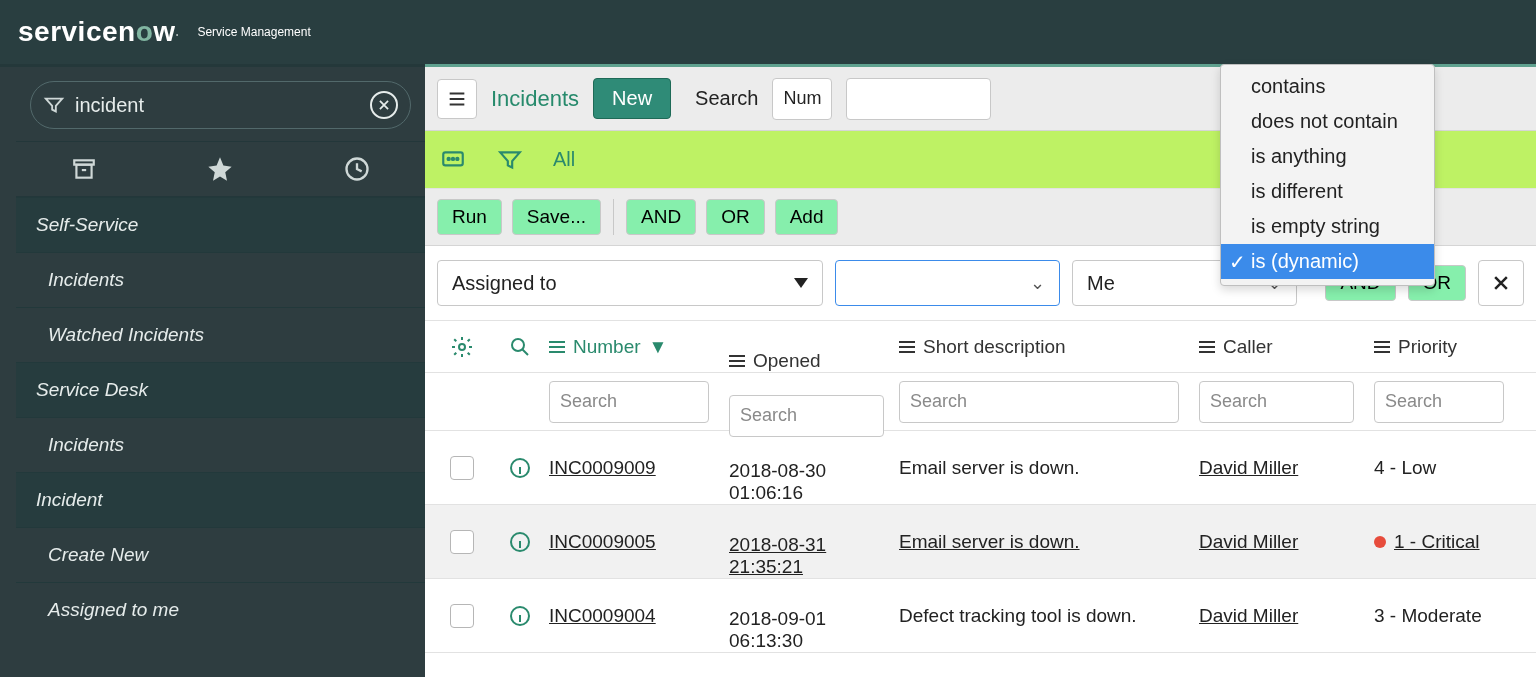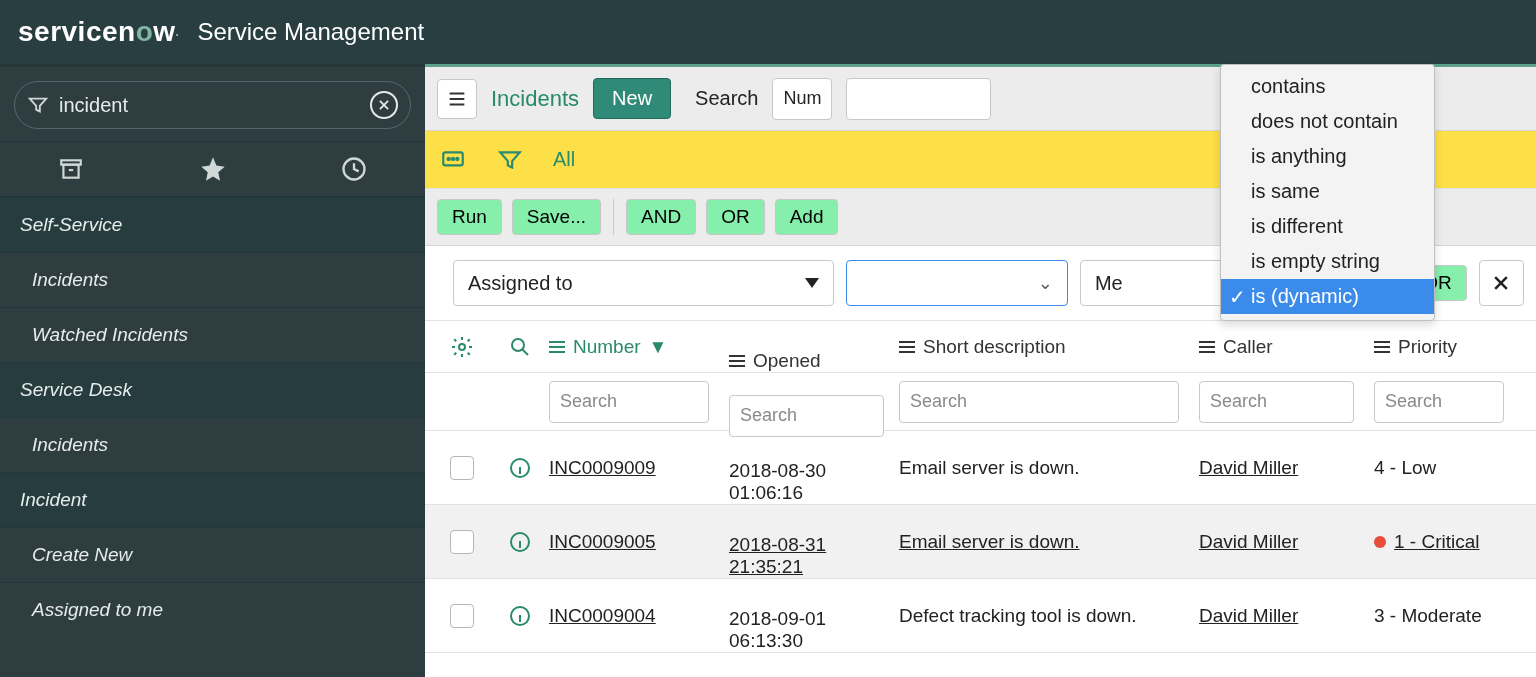--- a/index.html
+++ b/index.html
@@ -1,52 +1,52 @@
 <!DOCTYPE html>
 <html><head>
 <meta charset="utf-8">
 <style>
   * { box-sizing: border-box; margin: 0; padding: 0; }
   html, body { width: 1536px; height: 677px; font-family: -apple-system, BlinkMacSystemFont, "Segoe UI", Arial, sans-serif; overflow: hidden; color:#222; }
   .app { display: flex; flex-direction: column; width: 100%; height: 100%; }
   .topbar { height: 64px; background: #293e40; color: #fff; display: flex; align-items: center; padding: 0 18px; gap: 18px; }
   .logo { font-size: 28px; font-weight: 700; letter-spacing: .5px; display:flex; align-items:center;}
   .logo .o { color:#81b5a1; }
-  .logo-sub { font-size: 24px; font-weight: 400; color:#fff; }
+  .logo-sub { font-size: 12px; font-weight: 400; color:#fff; }
   .body { flex: 1; display: flex; min-height: 0; }
-  .sidebar { width: 425px; background: #2e3d40; color: #e6eceb; display:flex; flex-direction:column; border-top:3px solid #24383a;}
+  .sidebar { width: 425px; background: #2e3d40; color: #e6eceb; display:flex; flex-direction:column; border-top:3px solid #24383a;padding-left:16px;}
   .filterbox-wrap { padding: 14px 14px 12px; }
   .filterbox { height: 48px; border:1px solid #52696b; border-radius: 24px; display:flex; align-items:center; padding: 0 12px; color:#e6eceb; }
   .filterbox svg { flex:none; }
   .filterbox-input { background:transparent; border:none; color:#e6eceb; font-size:20px; flex:1; margin-left:10px; outline:none; }
   .filterbox .clear { width:28px; height:28px; border:2px solid #e6eceb; border-radius:50%; display:flex; align-items:center; justify-content:center; cursor:pointer;}
   .sidebar-icons { height:56px; display:flex; border-top:1px solid #23373a; border-bottom:1px solid #23373a;}
   .sidebar-icons .cell { flex:1; display:flex; align-items:center; justify-content:center; color:#cfd8d7; }
   .nav { overflow:auto;font-style:italic; }
   .nav-item { padding: 16px 20px; font-size:19px; color:#e6eceb; border-top:1px solid #22393b; cursor:pointer;}
   .nav-item.header { background:#263c3e; font-weight:400; }
   .nav-item.sub { padding-left: 32px; background:#2e3d40;}
   .main { flex:1; background:#fff; display:flex; flex-direction:column; min-width:0; border-top:3px solid #5fa18f; position:relative;}
   .listheader { height:64px; background:#ececec; border-bottom:1px solid #d5d5d5; display:flex; align-items:center; padding:0 12px; gap:14px;}
   .hamburger { width:40px; height:40px; border:1px solid #c8c8c8; border-radius:4px; display:flex; align-items:center; justify-content:center; background:#fff; cursor:pointer;}
   .list-title { color:#278a6c; font-size:22px; }
   .btn-new { background:#2f8b77; color:#fff; font-size:20px; padding:8px 18px; border-radius:4px; border:1px solid #1e6a57; cursor:pointer;}
   .search-label { font-size:20px; margin-left:10px;}
   .search-select, .search-input-top { height:42px; border:1px solid #c8c8c8; background:#fff; border-radius:4px; padding:0 10px; font-size:18px;}
   .search-select { width:60px; display:flex; align-items:center; overflow:hidden; }
   .search-input-top { width:145px; }
-  .subbar { height:58px; background:#fde047; display:flex; align-items:center; padding:0 14px; gap:30px; border-bottom:1px solid #e2e2e2;}
+  .subbar { height:58px; background:#bef264; display:flex; align-items:center; padding:0 14px; gap:30px; border-bottom:1px solid #e2e2e2;}
   .subbar .icon { color:#2a8a6d; }
   .subbar .all { color:#2a8a6d; font-size:20px; }
   .condrow { background:#ececec; padding:10px 12px; display:flex; gap:10px; border-bottom:1px solid #d5d5d5;}
   .btn { background:#86efac; border:1px solid #c8c8c8; border-radius:4px; padding:6px 14px; font-size:19px; cursor:pointer;}
   .vdiv { width:1px; align-self:stretch; background:#c8c8c8; margin:0 2px;}
   .filterline { background:#fff; padding:14px 12px; display:flex; align-items:center; gap:12px; border-bottom:1px solid #e2e2e2;}
   .select { height:46px; border:1px solid #c8c8c8; border-radius:4px; display:flex; align-items:center; justify-content:space-between; padding:0 14px; font-size:20px; background:#fff; cursor:pointer;}
-  .select.field { width:386px;margin-left:16px; }
+  .select.field { width:386px; }
   .select.value { width:225px; }
   .caret { width:0; height:0; border-left:7px solid transparent; border-right:7px solid transparent; border-top:10px solid #222;}
   .chev { font-size:18px; color:#555;}
   .spacer { flex:1; }
   .xbtn { width:46px; height:46px; border:1px solid #c8c8c8; border-radius:4px; display:flex; align-items:center; justify-content:center; font-size:24px; background:#fff; cursor:pointer;}
   .table-head { display:flex; align-items:center; height:52px; padding:0 8px; border-bottom:1px solid #e2e2e2; gap:0;}
   .col-gear { width:58px; display:flex; justify-content:center; color:#2a8a6d;}
   .col-search { width:58px; display:flex; justify-content:center; color:#2a8a6d;}
   .th { display:flex; align-items:center; gap:8px; font-size:19px; color:#333; cursor:pointer;}
   .th.sorted { color:#2a8a6d;}
@@ -333,20 +333,19 @@
                 <span>3 - Moderate</span>
               </div>
             </div>
           </div>
         </div>
 
       <div class="dropdown" id="opdrop">
           <div class="opt">contains</div>
           <div class="opt">does not contain</div>
           <div class="opt">is anything</div>
-          <div class="opt">is same</div>
           <div class="opt">is different</div>
           <div class="opt">is empty string</div>
           <div class="opt sel">is (dynamic)</div>
         </div>
     </div>
   </div>
 </div>
 
 </body></html>

